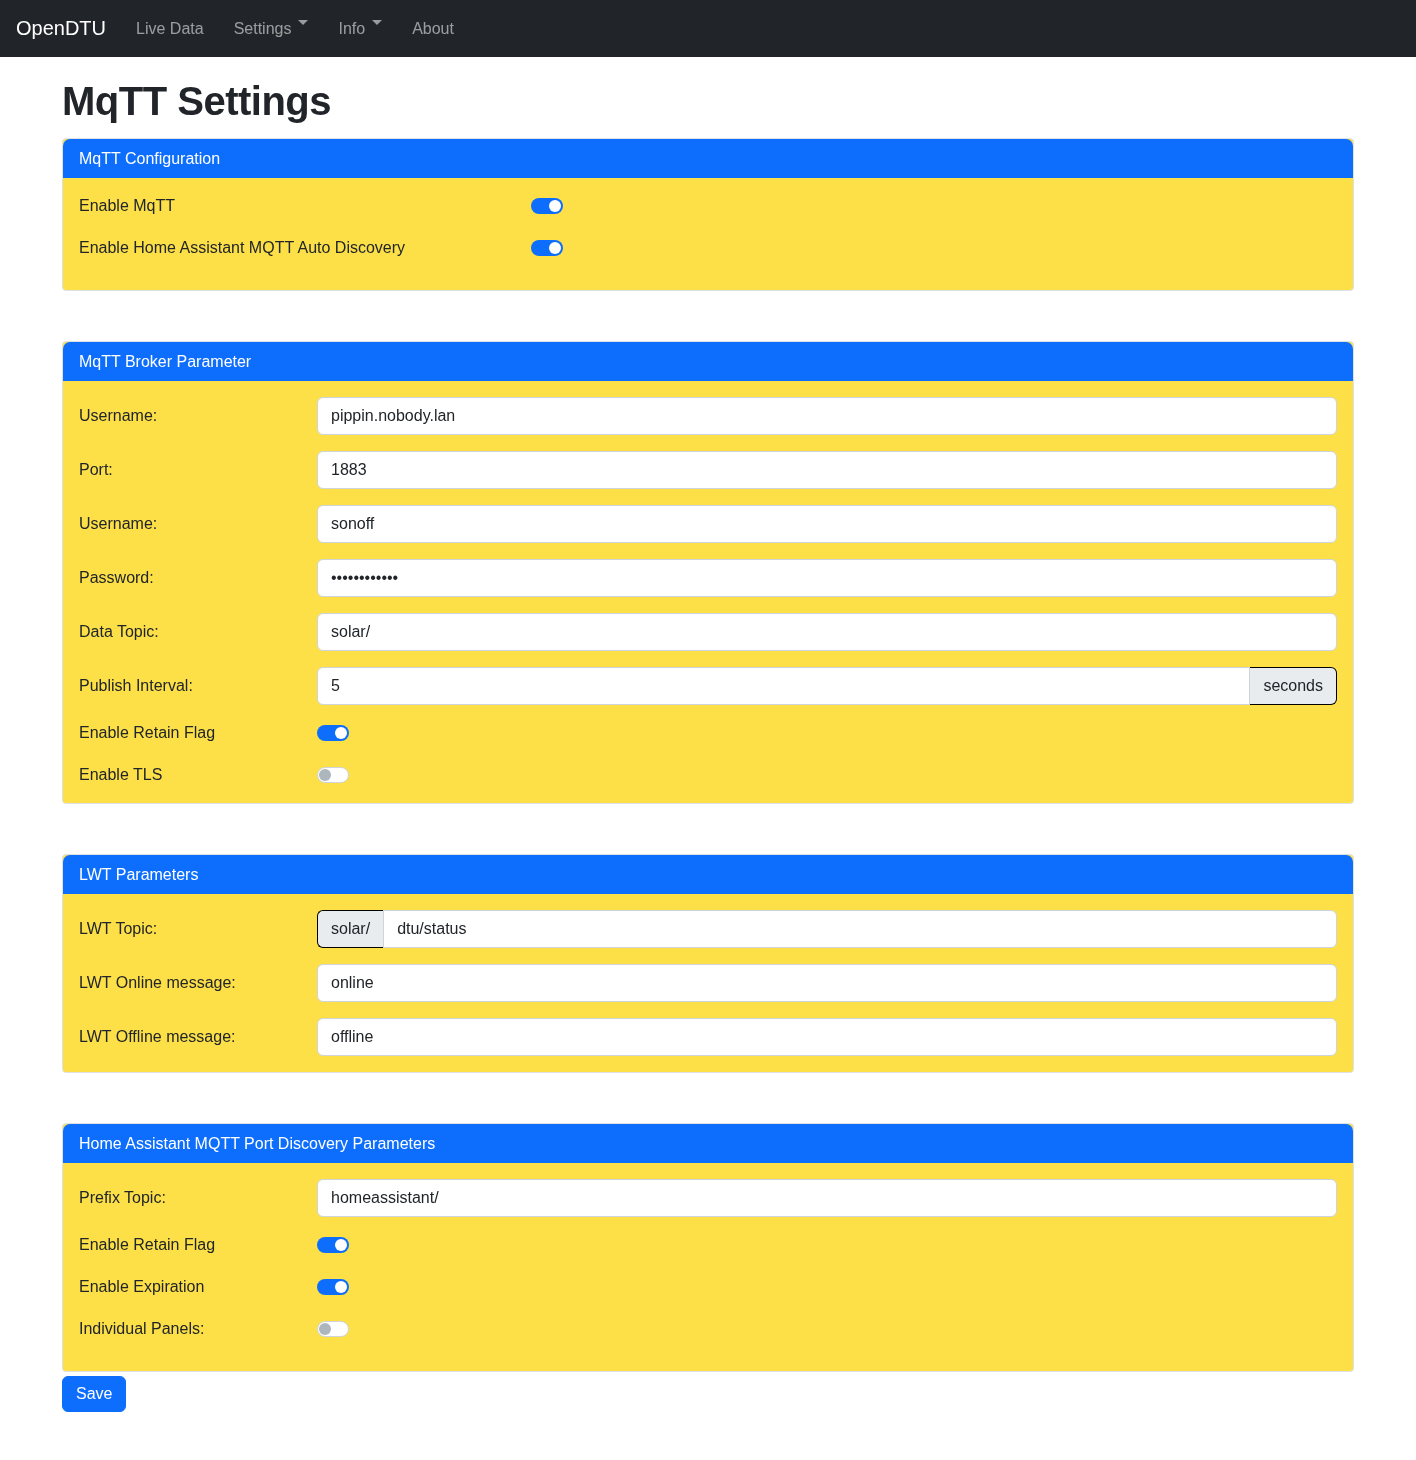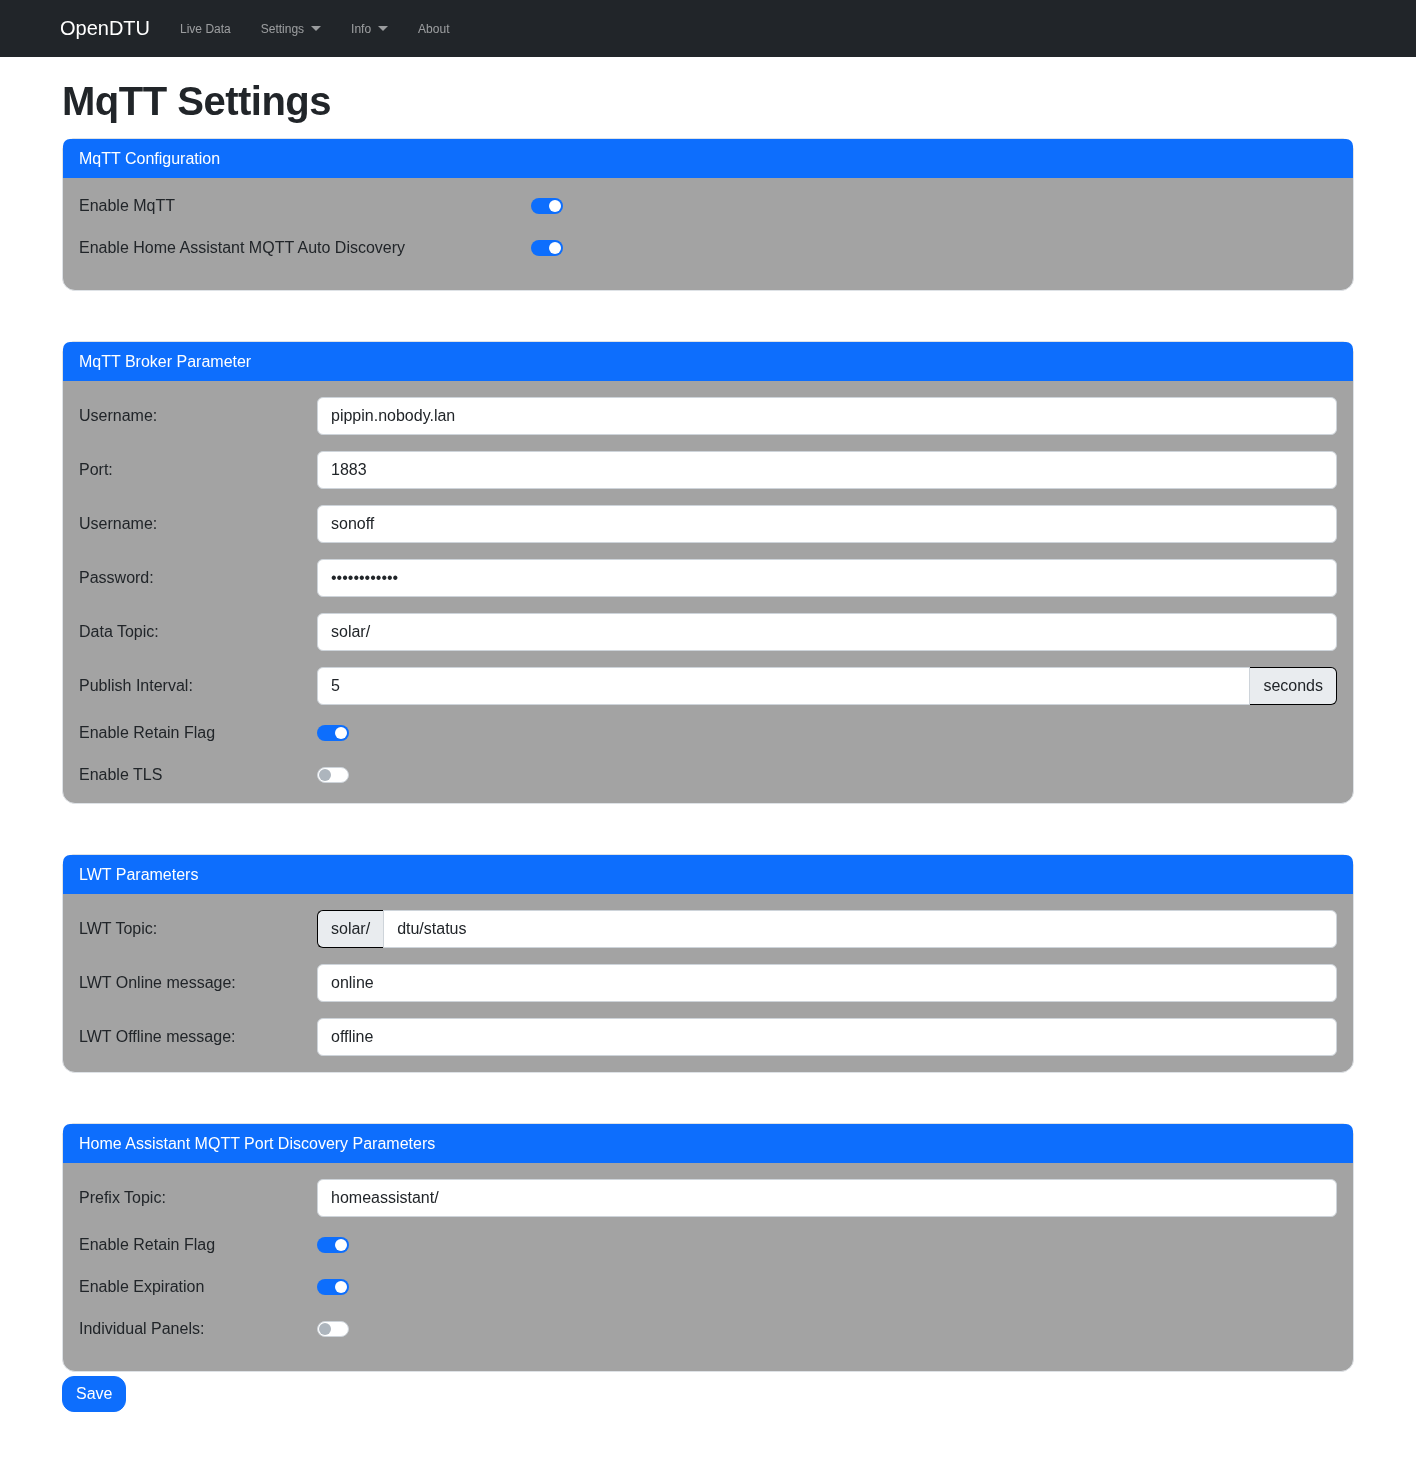--- a/index.html
+++ b/index.html
@@ -21,31 +21,29 @@
     align-items: center;
     padding: 0 12px;
   }
   .navbar-brand {
     color: #ffffff;
     font-size: 20px;
     text-decoration: none;
     padding: 4px 4px;
     margin-right: 18px;
     cursor: pointer;
-    margin-left: 44px;
   }
   .nav-link {
     color: rgba(255,255,255,0.55);
-    font-size: 12px;
+    font-size: 16px;
     text-decoration: none;
     padding: 8px 8px;
     margin-right: 14px;
     cursor: pointer;
     display: inline-flex;
-    align-items: center;
   }
   .caret {
     display: inline-block;
     margin-left: 7px;
     width: 0; height: 0;
     border-left: 5px solid transparent;
     border-right: 5px solid transparent;
     border-top: 5px solid rgba(255,255,255,0.55);
   }
 
@@ -55,23 +53,23 @@
     font-size: 40px;
     font-weight: 600;
     margin: 22px 0 14px 0;
     color: #212529;
     letter-spacing: -0.5px;
   }
 
   
   .card {
     border: 1px solid #dee2e6;
-    border-radius: 13px;
+    border-radius: 4px;
     margin-bottom: 50px;
-    background: #a3a3a3;
+    background: #fde047;
   }
   .card.mb-small { margin-bottom: 4px; }
   .card-header {
     background: #0d6efd;
     color: #ffffff;
     font-size: 16px;
     padding: 8px 16px;
     height: 39px;
     border-radius: 7px 7px 0 0;
     display: flex;
@@ -149,21 +147,21 @@
     width: 12px; height: 12px;
     background: #adb5bd;
     border-radius: 50%;
   }
 
   
   .btn-save {
     background: #0d6efd;
     color: #ffffff;
     border: 1px solid #0d6efd;
-    border-radius: 12px;
+    border-radius: 6px;
     padding: 2px 13px;
     font-size: 16px;
     font-family: "Liberation Sans", "DejaVu Sans", sans-serif;
     cursor: pointer;
     margin: 0 0 20px 0;
     height: 36px;
   }
 </style>
 </head>
 <body>

